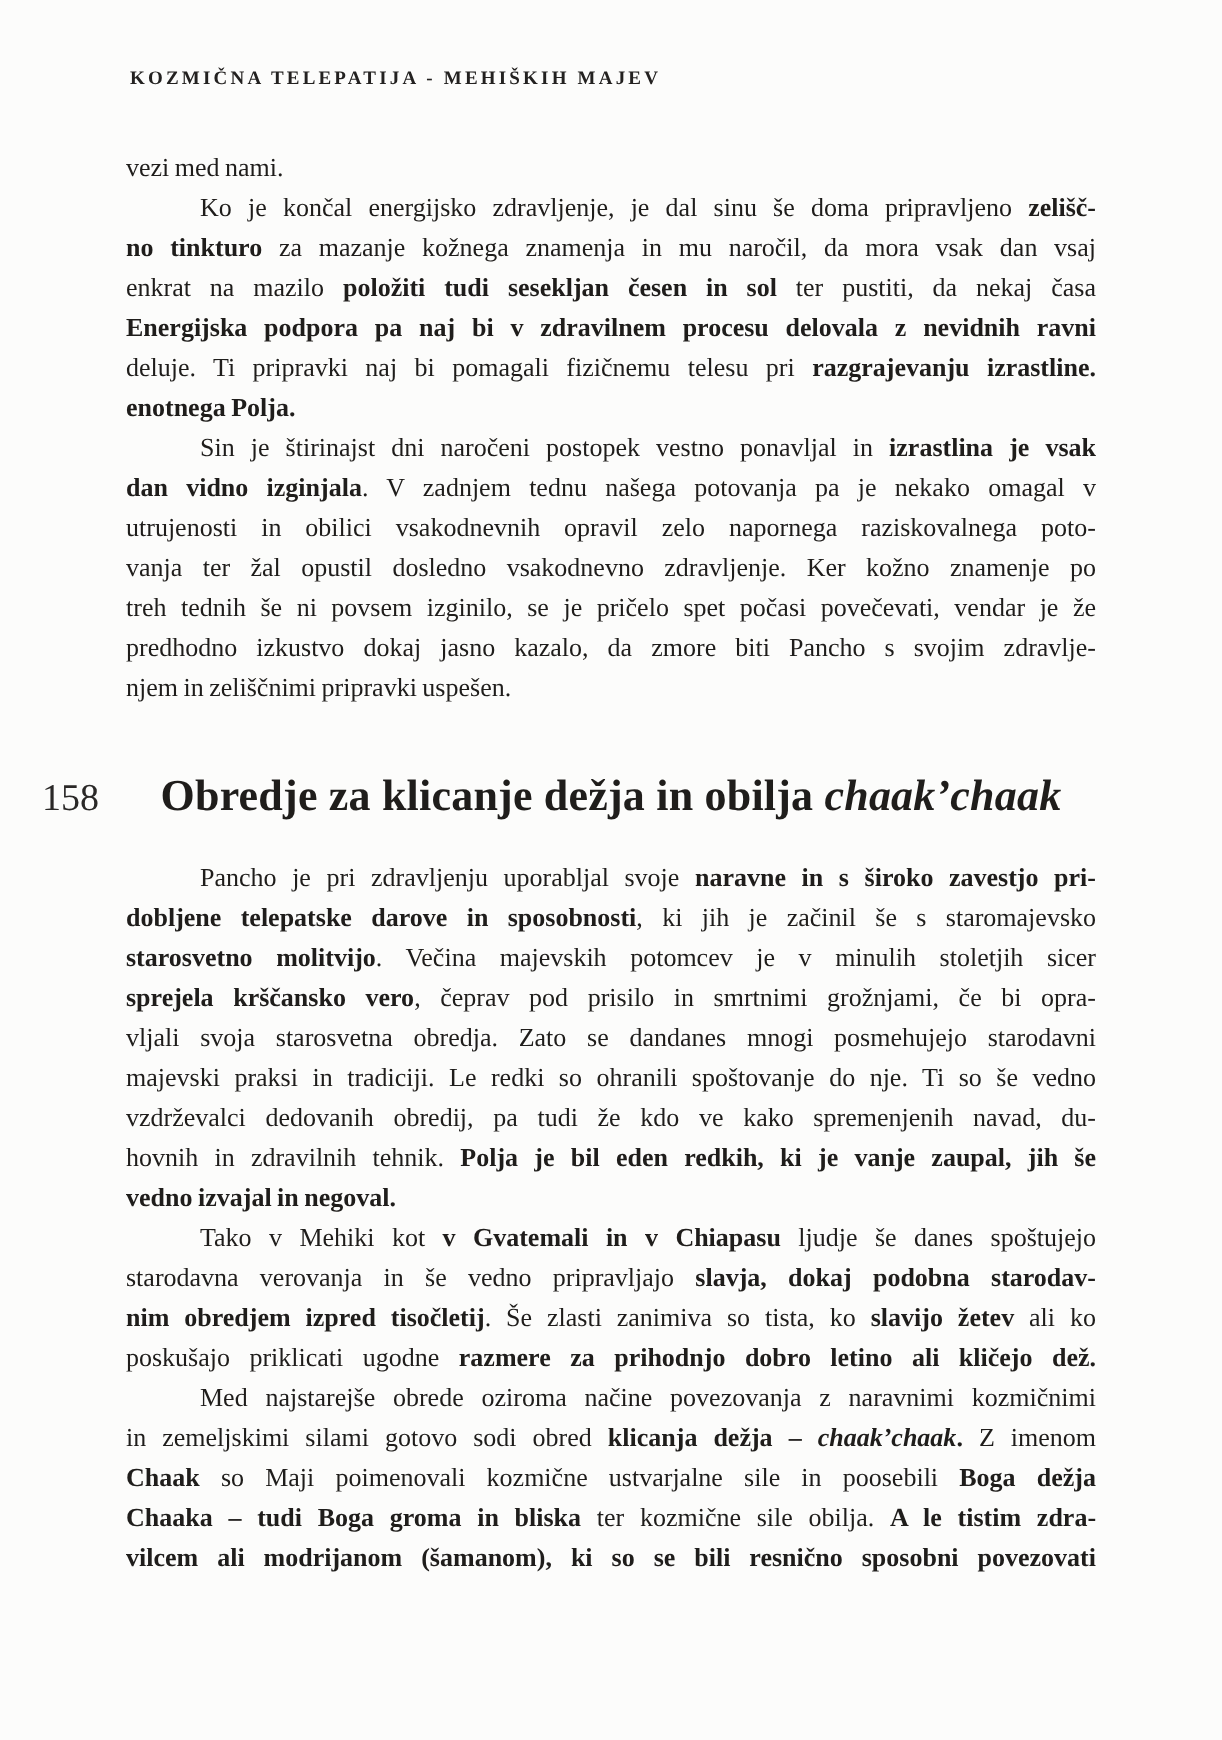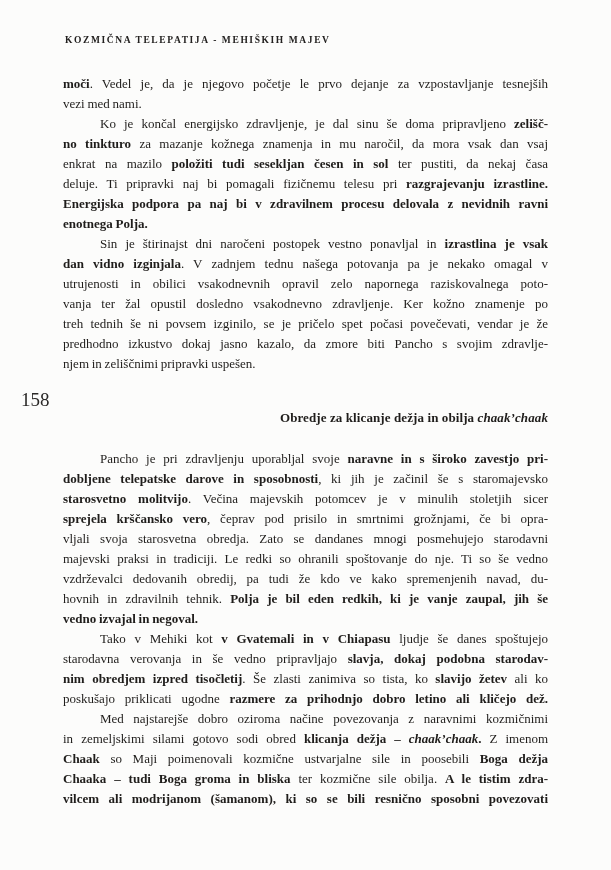--- a/index.html
+++ b/index.html
@@ -26,45 +26,44 @@
     font-size:13px;line-height:20px;
     text-align:justify;
   }
   .para{margin:0;}
   .ln{height:20px;overflow:hidden;word-spacing:-0.5px;}
   
   .ln.j::after{content:"";display:inline-block;width:100%;height:0;}
   .ln.ind{text-indent:37px;}
   .heading{
     margin:31px 0 18px 0;
-    font-size:13px;line-height:26px;font-weight:bold;
-    text-align:right;letter-spacing:0.1px;font-family:Liberation Serif, serif;
+    font-size:22px;line-height:26px;font-weight:bold;
+    text-align:center;letter-spacing:0.1px;font-family:Liberation Serif, serif;
   }
   .b{font-weight:bold;}
   .i{font-style:italic;}
 </style>
 </head>
 <body>
 
 <div class="page">
   <div class="running-head">KOZMIČNA TELEPATIJA - MEHIŠKIH MAJEV</div>
 
   <div class="pageno">158</div>
 
   <div class="text-flow">
       <div class="para">
-        <div class="ln j"><span class="b">moči</span><span>. Vedel je, da je njegovo početje le prvo dejanje za vzpostavljanje tesnejših</span></div>
         <div class="ln"><span>vezi med nami.</span></div>
       </div>
       <div class="para">
         <div class="ln j ind"><span>Ko je končal energijsko zdravljenje, je dal sinu še doma pripravljeno </span><span class="b">zelišč-</span></div>
         <div class="ln j"><span class="b">no tinkturo</span><span> za mazanje kožnega znamenja in mu naročil, da mora vsak dan vsaj</span></div>
         <div class="ln j"><span>enkrat na mazilo </span><span class="b">položiti tudi sesekljan česen in sol</span><span> ter pustiti, da nekaj časa</span></div>
+        <div class="ln j"><span class="b">Energijska podpora pa naj bi v zdravilnem procesu delovala z nevidnih ravni</span></div>
         <div class="ln j"><span>deluje. Ti pripravki naj bi pomagali fizičnemu telesu pri </span><span class="b">razgrajevanju izrastline.</span></div>
-        <div class="ln j"><span class="b">Energijska podpora pa naj bi v zdravilnem procesu delovala z nevidnih ravni</span></div>
         <div class="ln"><span class="b">enotnega Polja.</span></div>
       </div>
       <div class="para">
         <div class="ln j ind"><span>Sin je štirinajst dni naročeni postopek vestno ponavljal in </span><span class="b">izrastlina je vsak</span></div>
         <div class="ln j"><span class="b">dan vidno izginjala</span><span>. V zadnjem tednu našega potovanja pa je nekako omagal v</span></div>
         <div class="ln j"><span>utrujenosti in obilici vsakodnevnih opravil zelo napornega raziskovalnega poto-</span></div>
         <div class="ln j"><span>vanja ter žal opustil dosledno vsakodnevno zdravljenje. Ker kožno znamenje po</span></div>
         <div class="ln j"><span>treh tednih še ni povsem izginilo, se je pričelo spet počasi povečevati, vendar je že</span></div>
         <div class="ln j"><span>predhodno izkustvo dokaj jasno kazalo, da zmore biti Pancho s svojim zdravlje-</span></div>
         <div class="ln"><span>njem in zeliščnimi pripravki uspešen.</span></div>
@@ -81,20 +80,20 @@
         <div class="ln j"><span>hovnih in zdravilnih tehnik. </span><span class="b">Polja je bil eden redkih, ki je vanje zaupal, jih še</span></div>
         <div class="ln"><span class="b">vedno izvajal in negoval.</span></div>
       </div>
       <div class="para">
         <div class="ln j ind"><span>Tako v Mehiki kot </span><span class="b">v Gvatemali in v Chiapasu</span><span> ljudje še danes spoštujejo</span></div>
         <div class="ln j"><span>starodavna verovanja in še vedno pripravljajo </span><span class="b">slavja, dokaj podobna starodav-</span></div>
         <div class="ln j"><span class="b">nim obredjem izpred tisočletij</span><span>. Še zlasti zanimiva so tista, ko </span><span class="b">slavijo žetev</span><span> ali ko</span></div>
         <div class="ln j"><span>poskušajo priklicati ugodne </span><span class="b">razmere za prihodnjo dobro letino ali kličejo dež.</span></div>
       </div>
       <div class="para">
-        <div class="ln j ind"><span>Med najstarejše dobro oziroma načine povezovanja z naravnimi kozmičnimi</span></div>
+        <div class="ln j ind"><span>Med najstarejše obrede oziroma načine povezovanja z naravnimi kozmičnimi</span></div>
         <div class="ln j"><span>in zemeljskimi silami gotovo sodi obred </span><span class="b">klicanja dežja – </span><span class="b i">chaak’chaak</span><span class="b">.</span><span> Z imenom</span></div>
         <div class="ln j"><span class="b">Chaak</span><span> so Maji poimenovali kozmične ustvarjalne sile in poosebili </span><span class="b">Boga dežja</span></div>
         <div class="ln j"><span class="b">Chaaka – tudi Boga groma in bliska</span><span> ter kozmične sile obilja. </span><span class="b">A le tistim zdra-</span></div>
         <div class="ln j"><span class="b">vilcem ali modrijanom (šamanom), ki so se bili resnično sposobni povezovati</span></div>
       </div>
     </div>
 </div>
 
 </body></html>

